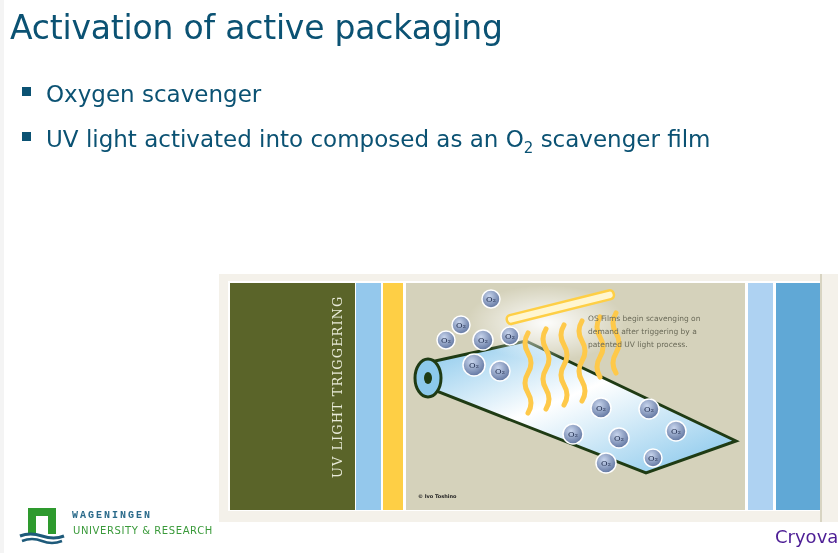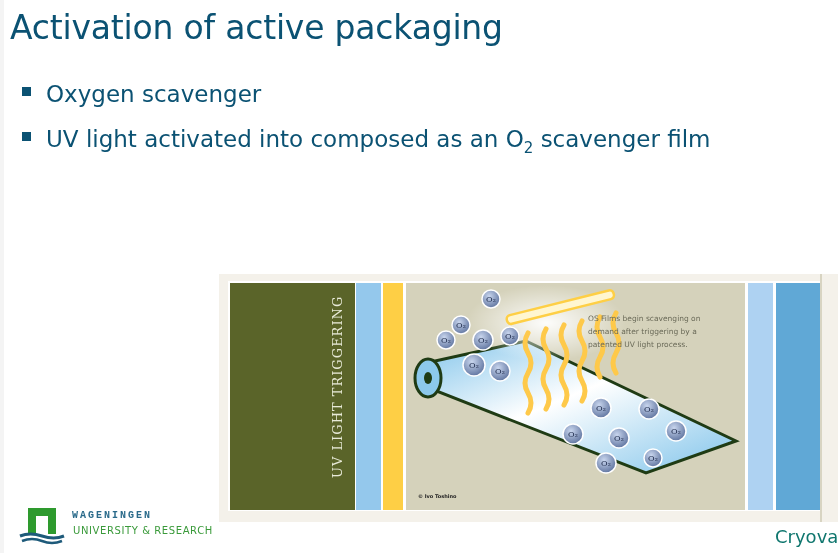--- a/index.html
+++ b/index.html
@@ -21,21 +21,21 @@
   .band-lblue2 { left: 748px; width: 25px; background: #aed2f2; }
   .band-blue { left: 776px; width: 44px; background: #60a8d6; }
   .right-strip { position: absolute; left: 820px; top: 274px; width: 18px; height: 248px; background: #f4f1ea; border-left: 2px solid #d8d4c2; }
   .vtext { position: absolute; left: 330px; top: 478px; transform-origin: left top; transform: rotate(-90deg); font-family: "DejaVu Serif", serif; font-size: 13px; color: #e8ead8; letter-spacing: 1px; white-space: nowrap; }
   .caption { position: absolute; left: 588px; top: 312px; width: 130px; font-size: 7.5px; line-height: 13px; color: #6a6a58; }
   .credit { position: absolute; left: 418px; top: 493px; font-size: 5px; color: #222; font-weight: bold; }
   .illus { position: absolute; left: 406px; top: 283px; width: 339px; height: 227px; }
   .logo { position: absolute; left: 18px; top: 506px; width: 48px; height: 40px; }
   .logo-text1 { position: absolute; left: 72px; top: 510px; font-size: 10px; font-weight: bold; color: #2a6a8a; letter-spacing: 2px; font-family: Liberation Mono, monospace; }
   .logo-text2 { position: absolute; left: 73px; top: 525px; font-size: 10px; color: #3a9a3a; letter-spacing: 0.6px; }
-  .footer-right { position: absolute; left: 775px; top: 526px; font-size: 18px; color: #0f766e; white-space: nowrap; }
+  .footer-right { position: absolute; left: 775px; top: 526px; font-size: 18px; color: #4c1d95; white-space: nowrap; }
 </style>
 </head>
 <body>
 
 <div class="left-edge"></div>
 
 <div class="title">Activation of active packaging</div>
 
 <div class="bullets">
   <div class="bullet">

